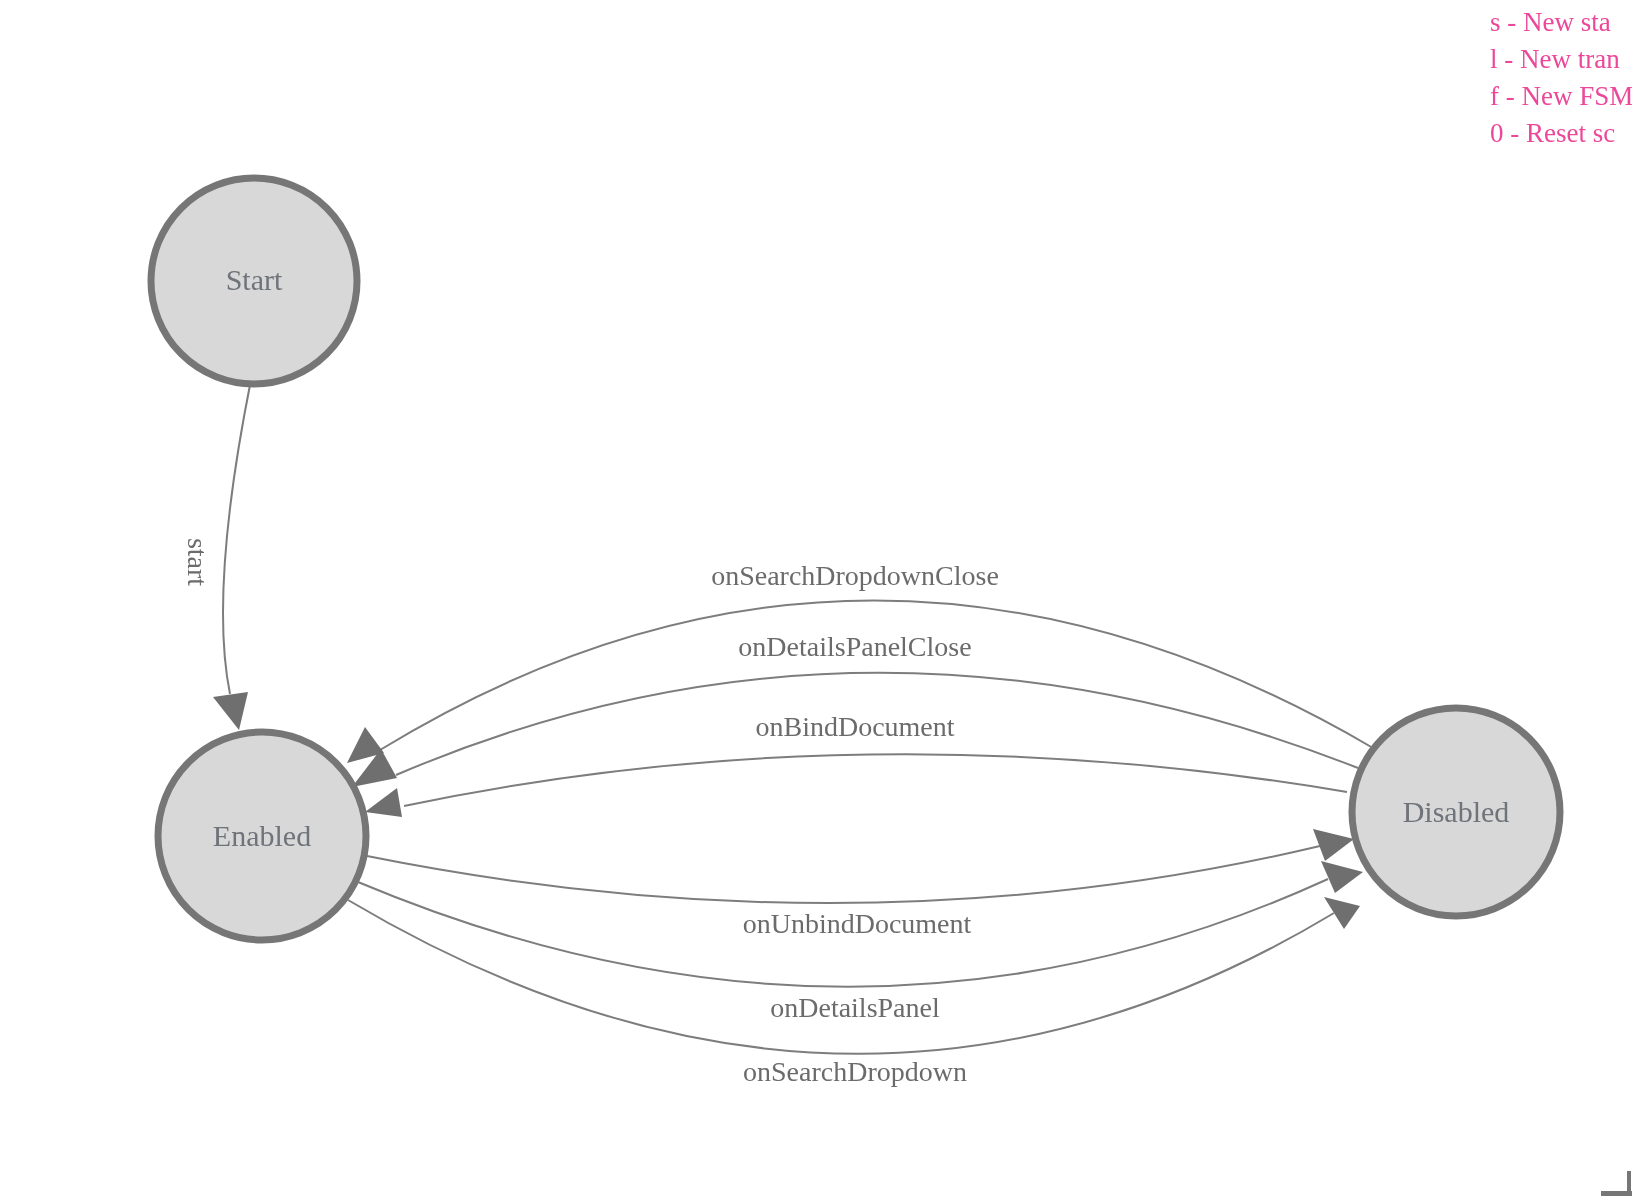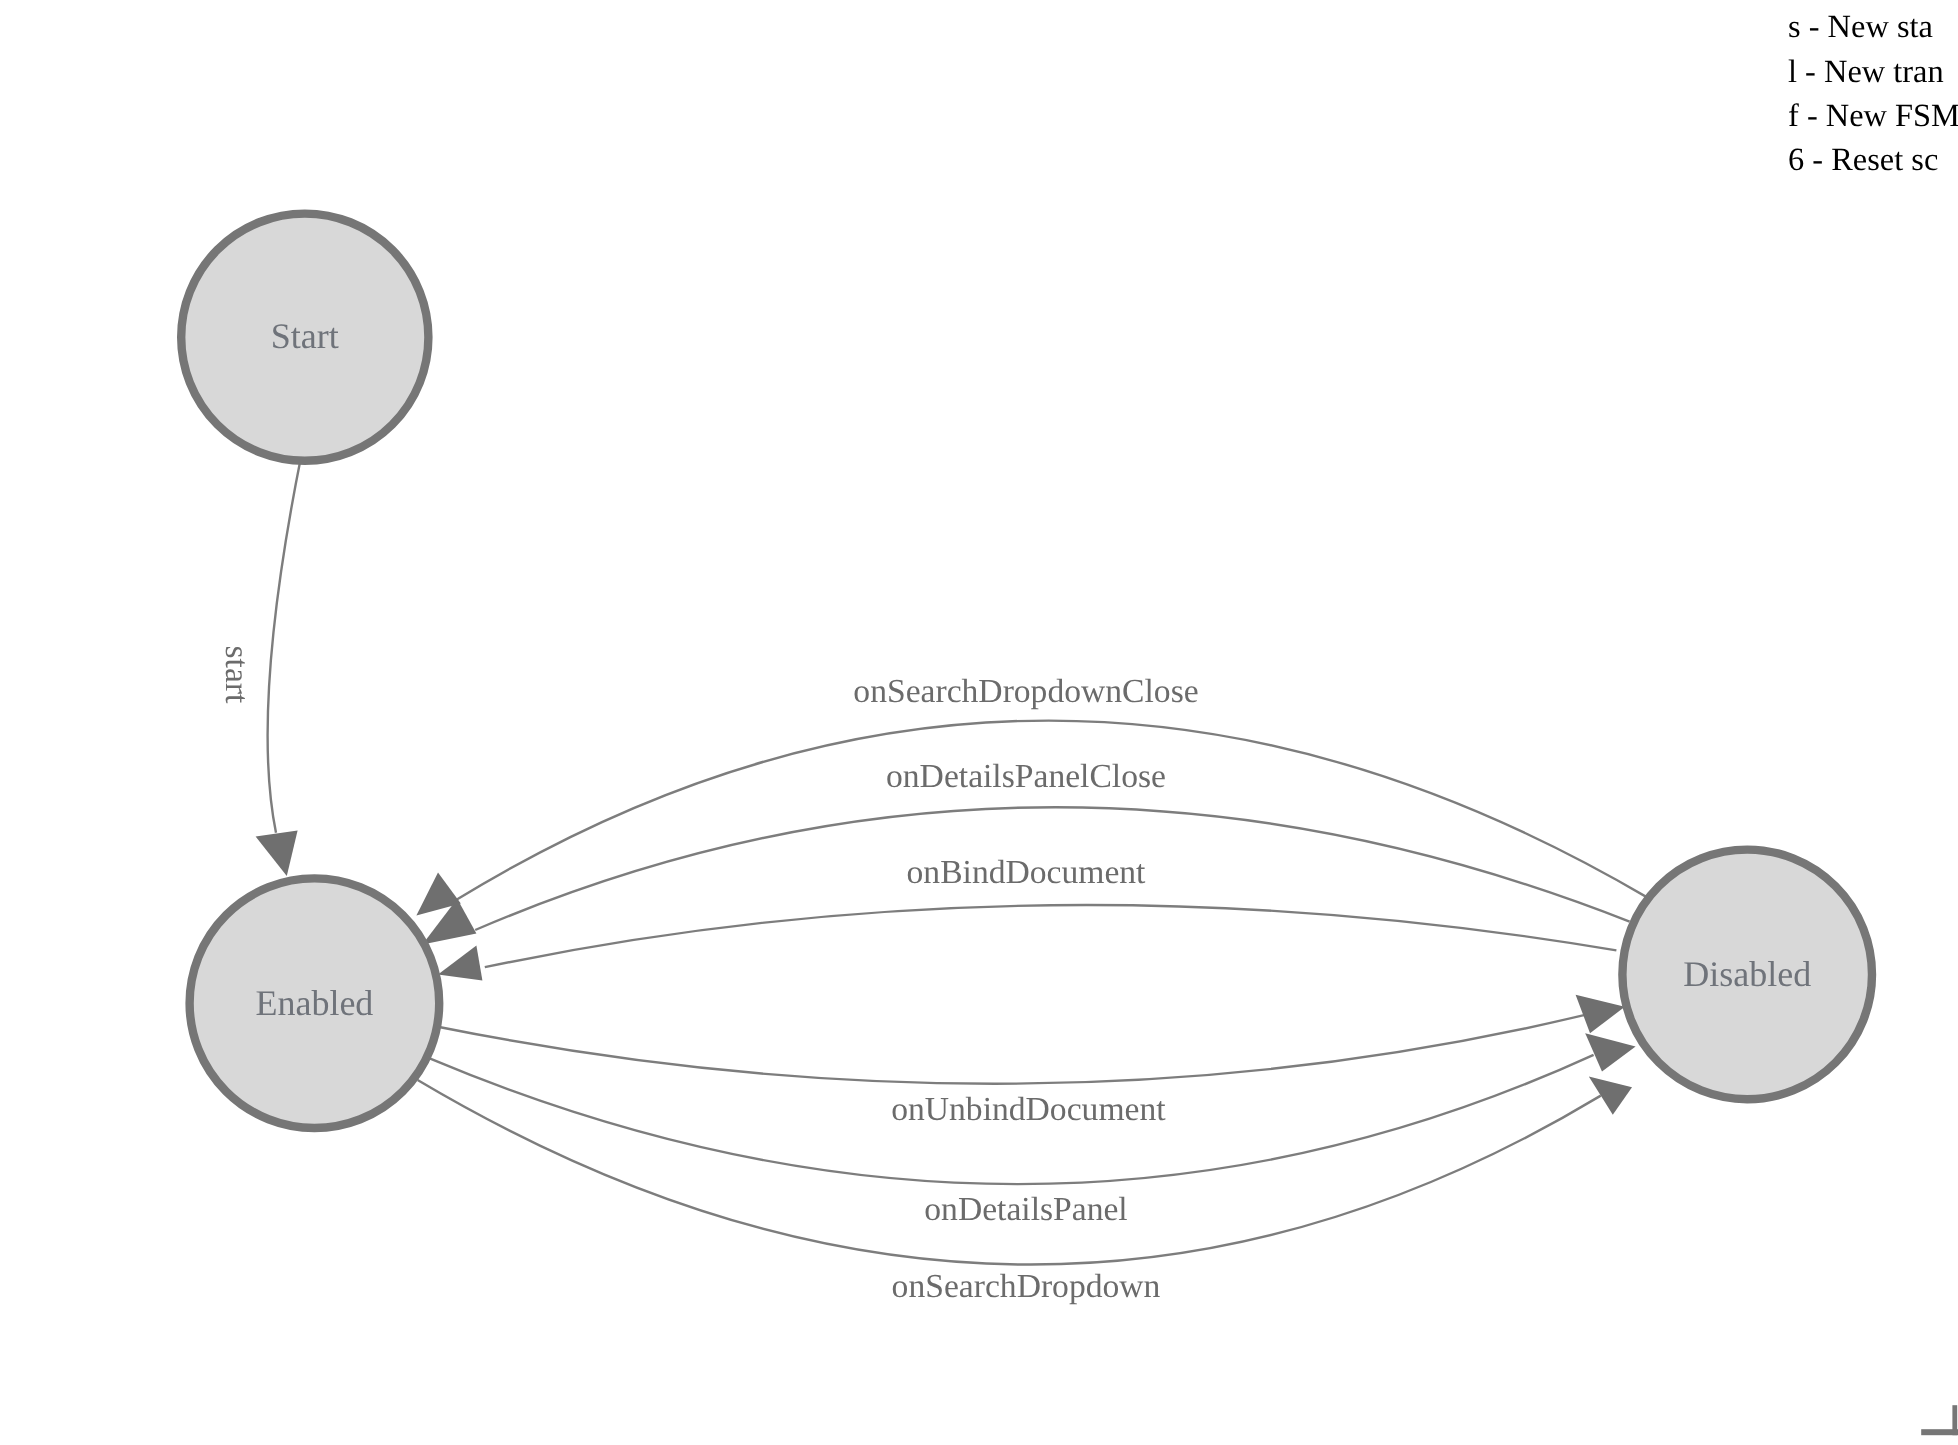--- a/index.html
+++ b/index.html
@@ -19,21 +19,21 @@
     font-size:30px;fill:#6f737a;text-anchor:middle;
   }
   .edge-label{
     font-family:"Liberation Serif","DejaVu Serif",serif;
     font-size:28px;fill:#6b6b6b;text-anchor:middle;
   }
   #legend{
     position:absolute;left:1490px;top:4px;width:142px;height:160px;
     overflow:hidden;
     font-family:"Liberation Serif","DejaVu Serif",serif;
-    font-size:27px;line-height:37px;color:#000000;
+    font-size:27px;line-height:37px;color:#ec4899;
     white-space:nowrap;
   }
   #legend .legend-line{white-space:nowrap;}
   .corner-bar{position:absolute;background:#767676;}
   #corner-bar-h{left:1601px;top:1191px;width:31px;height:5px;}
   #corner-bar-v{left:1627px;top:1171px;width:4px;height:25px;}
 </style>
 </head>
 <body>
 
@@ -94,17 +94,17 @@
   <g>
     <circle class="state-circle" cy="812" r="104" cx="1456"></circle>
     <text class="node-label" x="1456" y="822">Disabled</text>
   </g>
 </svg>
 
 <div id="legend">
   <div class="legend-line">s - New sta</div>
   <div class="legend-line">l - New tran</div>
   <div class="legend-line">f - New FSM</div>
-  <div class="legend-line">6 - Reset sc</div>
+  <div class="legend-line">0 - Reset sc</div>
 </div>
 
 <div class="corner-bar" id="corner-bar-h"></div>
 <div class="corner-bar" id="corner-bar-v"></div>
 
 </body></html>

